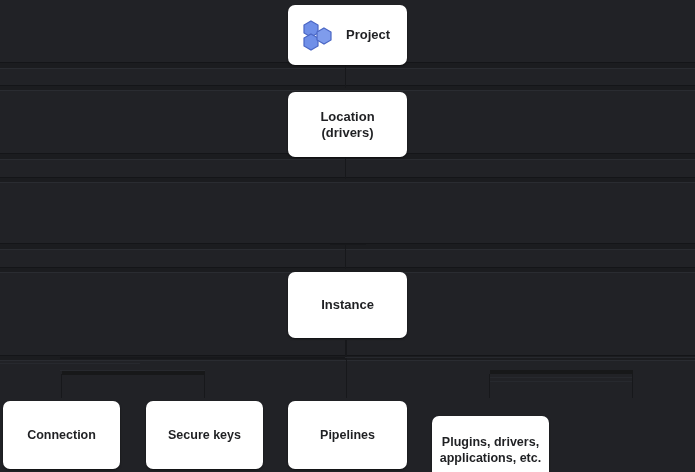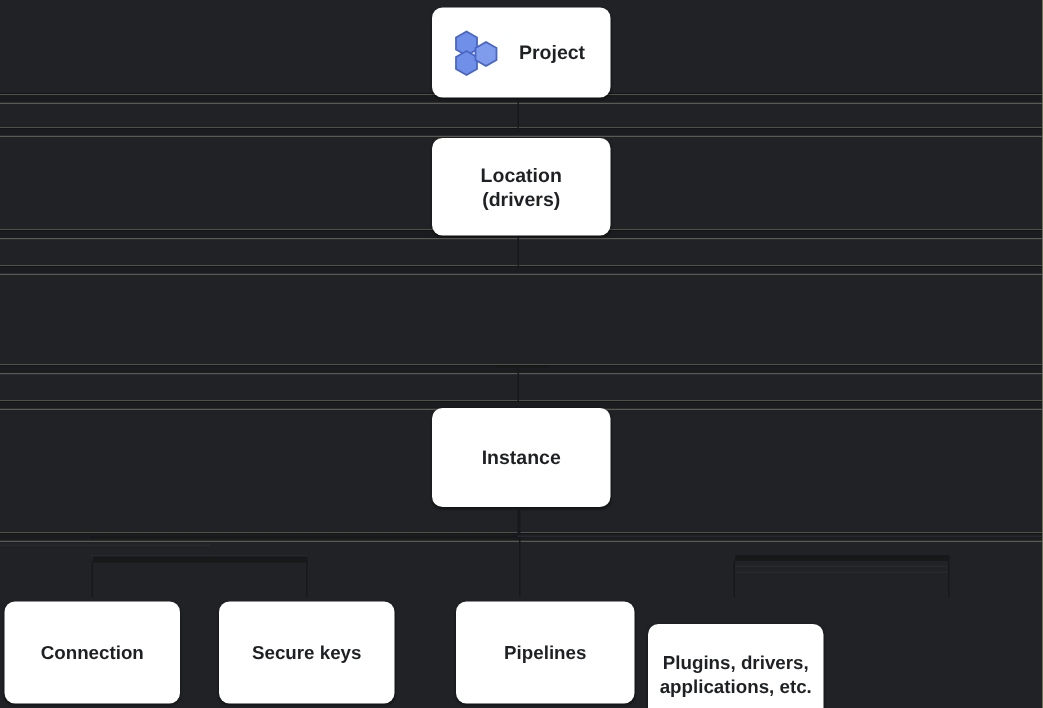--- a/index.html
+++ b/index.html
@@ -193,21 +193,21 @@
   </div>
 
   <div class="node node-small" style="left:146px;top:401px;width:117px;height:68px;">
     <span class="label">Secure keys</span>
   </div>
 
   <div class="node node-small" style="left:3px;top:401px;width:117px;height:68px;">
     <span class="label">Connection</span>
   </div>
 
-  <div class="node node-small" style="left:288px;top:401px;width:119px;height:68px;margin-left:16px;">
+  <div class="node node-small" style="left:288px;top:401px;width:119px;height:68px;">
     <span class="label">Pipelines</span>
   </div>
 
   <div class="node node-small" style="left:432px;top:401px;width:117px;height:68px;margin-top:15px;">
     <span class="label">Plugins, drivers,
 applications, etc.</span>
   </div>
 
 
 </div>

